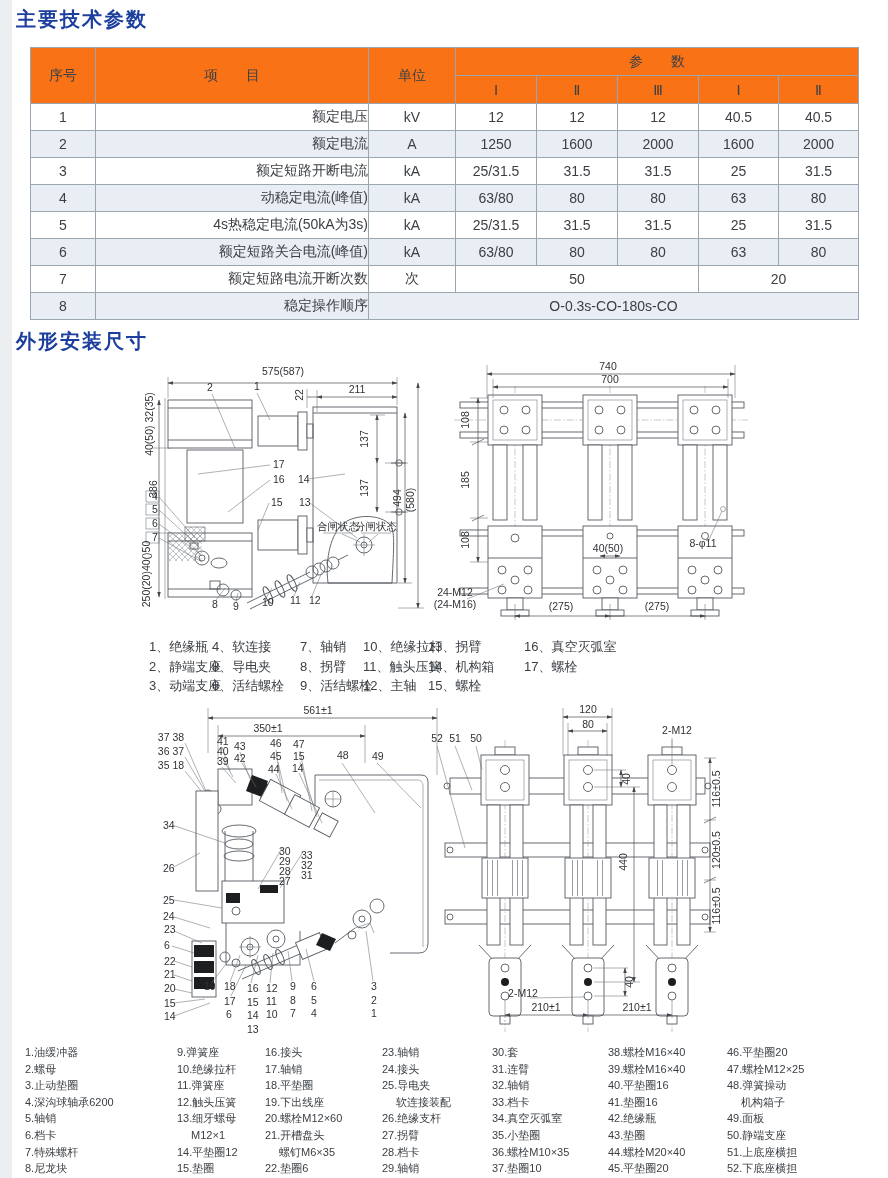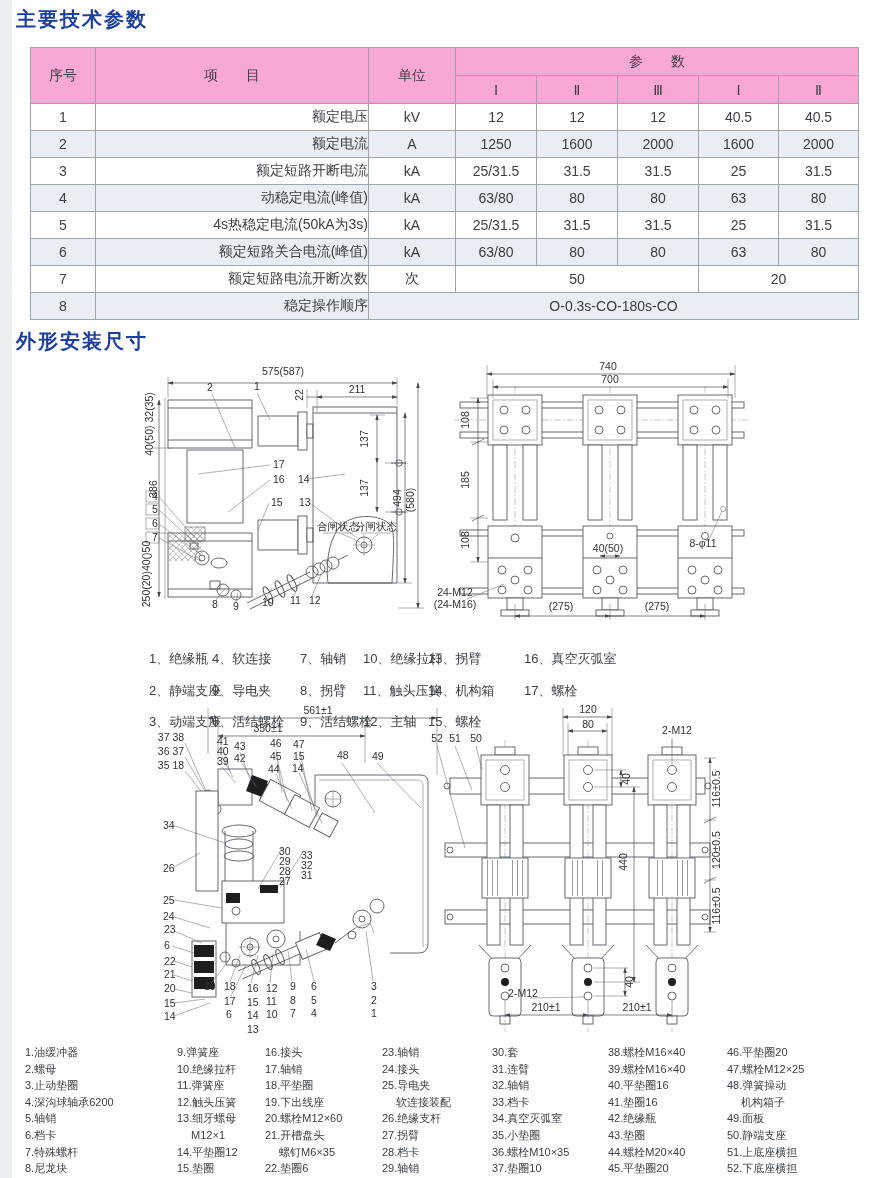--- a/index.html
+++ b/index.html
@@ -7,38 +7,38 @@
         font-family:"Liberation Sans","DejaVu Sans",sans-serif;color:#3c4045;padding-left:29px;}
   .edge{position:absolute;top:0;bottom:0;width:12px;background:#eceff2;}
   .edge.l{left:0}.edge.r{right:0}
   .sec-title{position:absolute;left:16px;font-size:20px;font-weight:bold;letter-spacing:2px;}
   .t1{top:6px}.t2{top:328px}
 
   table.spec{position:absolute;left:30px;top:47px;width:828px;border-collapse:collapse;
              font-size:14px;color:#3c4045;table-layout:fixed;}
   table.spec td,table.spec th{border:1px solid #9aa6b0;font-weight:normal;text-align:center;
              padding:0;height:26px;overflow:hidden;white-space:nowrap;}
-  table.spec thead th{background:#f9a8d4;height:27px;}
+  table.spec thead th{background:#f97316;height:27px;}
   table.spec tbody tr:nth-child(even) td{background:#e8eef4;}
   table.spec tbody tr:nth-child(odd) td{background:#ffffff;}
   table.spec td.c-item{text-align:right;padding-left:23px;}
 
   svg.draw{position:absolute;overflow:visible;}
   svg .o{fill:#fff;stroke:#555a60;stroke-width:.9;}
   svg .ln{stroke:#555a60;stroke-width:.9;fill:none;}
   svg .thin{stroke:#6a7076;stroke-width:.55;fill:none;}
   svg .dim{stroke:#4a4f54;stroke-width:.7;fill:none;}
   svg .cl{stroke:#8a9096;stroke-width:.5;fill:none;stroke-dasharray:7 2 1.5 2;}
   svg .blk{fill:#1c1e20;stroke:none;}
   svg g.labels text{fill:#2f3236;font-size:10.5px;font-family:"Liberation Sans","DejaVu Sans",sans-serif;}
 
   .cols{position:absolute;display:flex;}
   .cols .col{flex:0 0 auto;}
   .legend{left:149px;top:637px;font-size:13px;}
-  .legend .tl{line-height:19.5px;white-space:nowrap;margin-top:12px;}
+  .legend .tl{line-height:19.5px;white-space:nowrap;}
   .legend .c0{width:63px}.legend .c1{width:88px}.legend .c2{width:63px}
   .legend .c3{width:65px}.legend .c4{width:96px}.legend .c5{width:120px}
   .plist{left:25px;top:1044px;font-size:11px;align-items:center;}
   .plist .tl{line-height:16.6px;white-space:nowrap;}
   .plist .c0{width:152px}.plist .c1{width:88px}.plist .c2{width:117px}
   .plist .c3{width:110px}.plist .c4{width:116px}.plist .c5{width:119px}.plist .c6{width:140px}
 </style>
 </head>
 <body>
 
@@ -412,21 +412,21 @@
   </svg>
 
   <div class="cols legend">
       <div class="col c0">
         <div class="tl">1、绝缘瓶</div>
         <div class="tl">2、静端支座</div>
         <div class="tl">3、动端支座</div>
       </div>
       <div class="col c1">
         <div class="tl">4、软连接</div>
-        <div class="tl">9、导电夹</div>
+        <div class="tl">8、导电夹</div>
         <div class="tl">6、活结螺栓</div>
       </div>
       <div class="col c2">
         <div class="tl">7、轴销</div>
         <div class="tl">8、拐臂</div>
         <div class="tl">9、活结螺栓</div>
       </div>
       <div class="col c3">
         <div class="tl">10、绝缘拉杆</div>
         <div class="tl">11、触头压簧</div>

